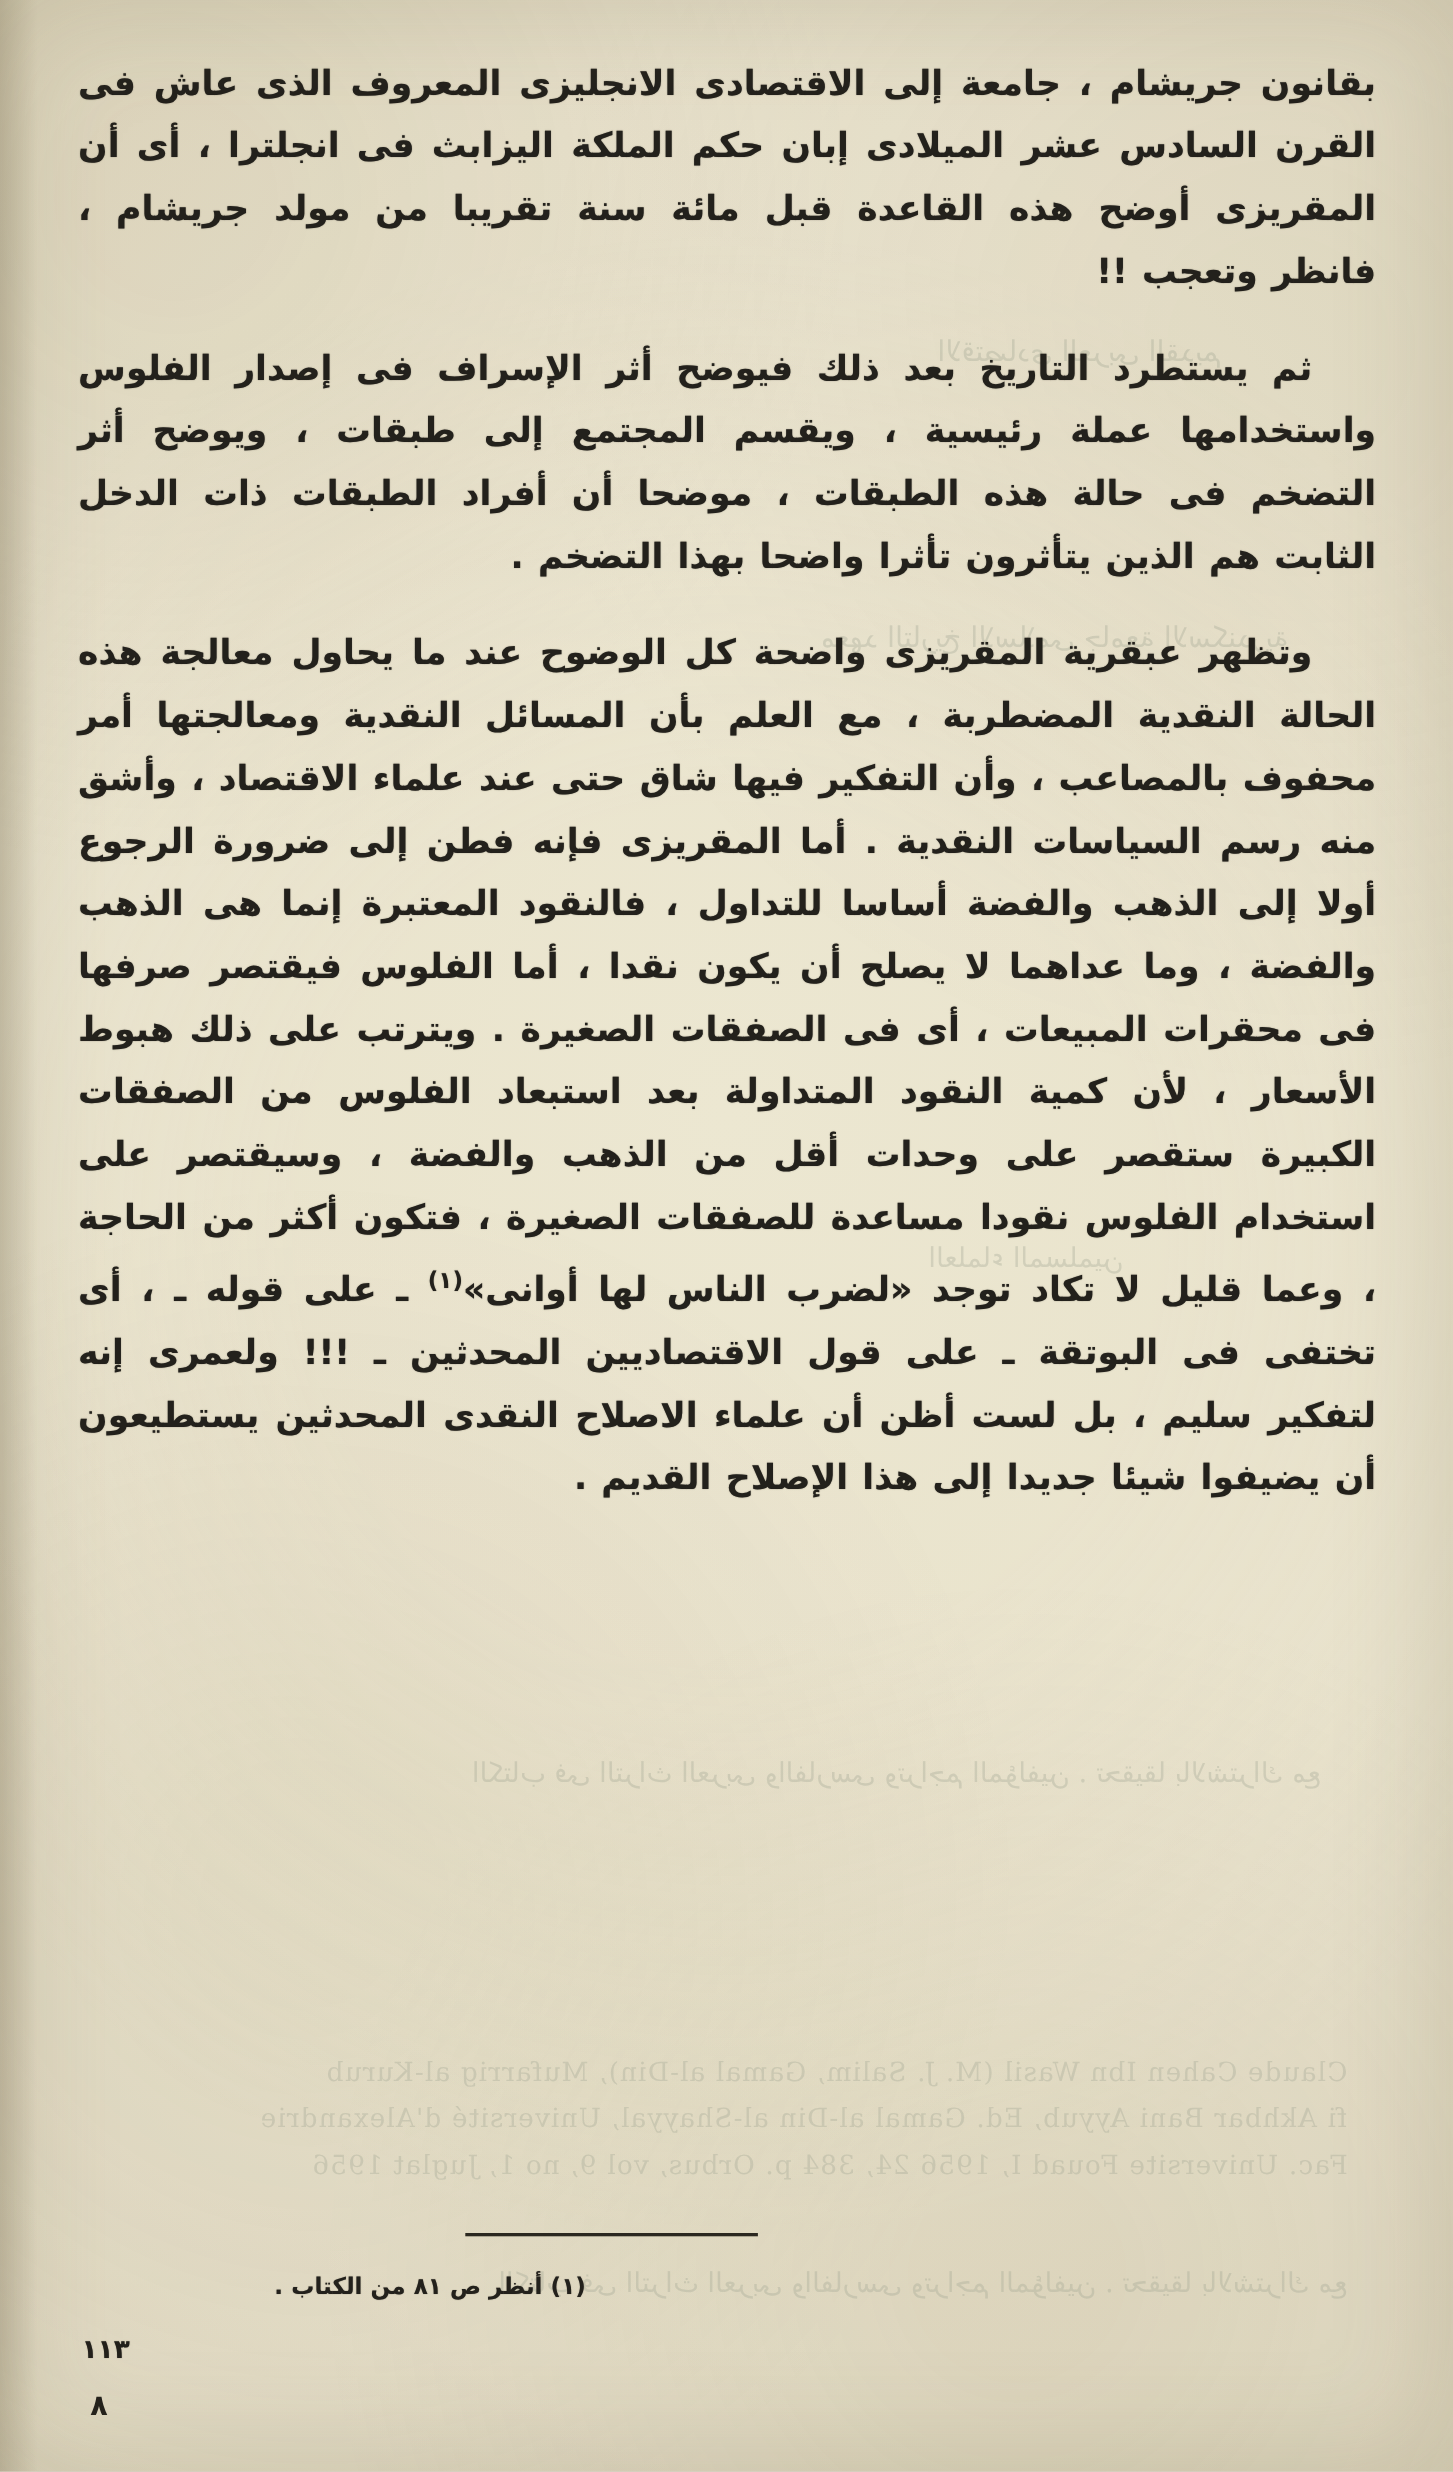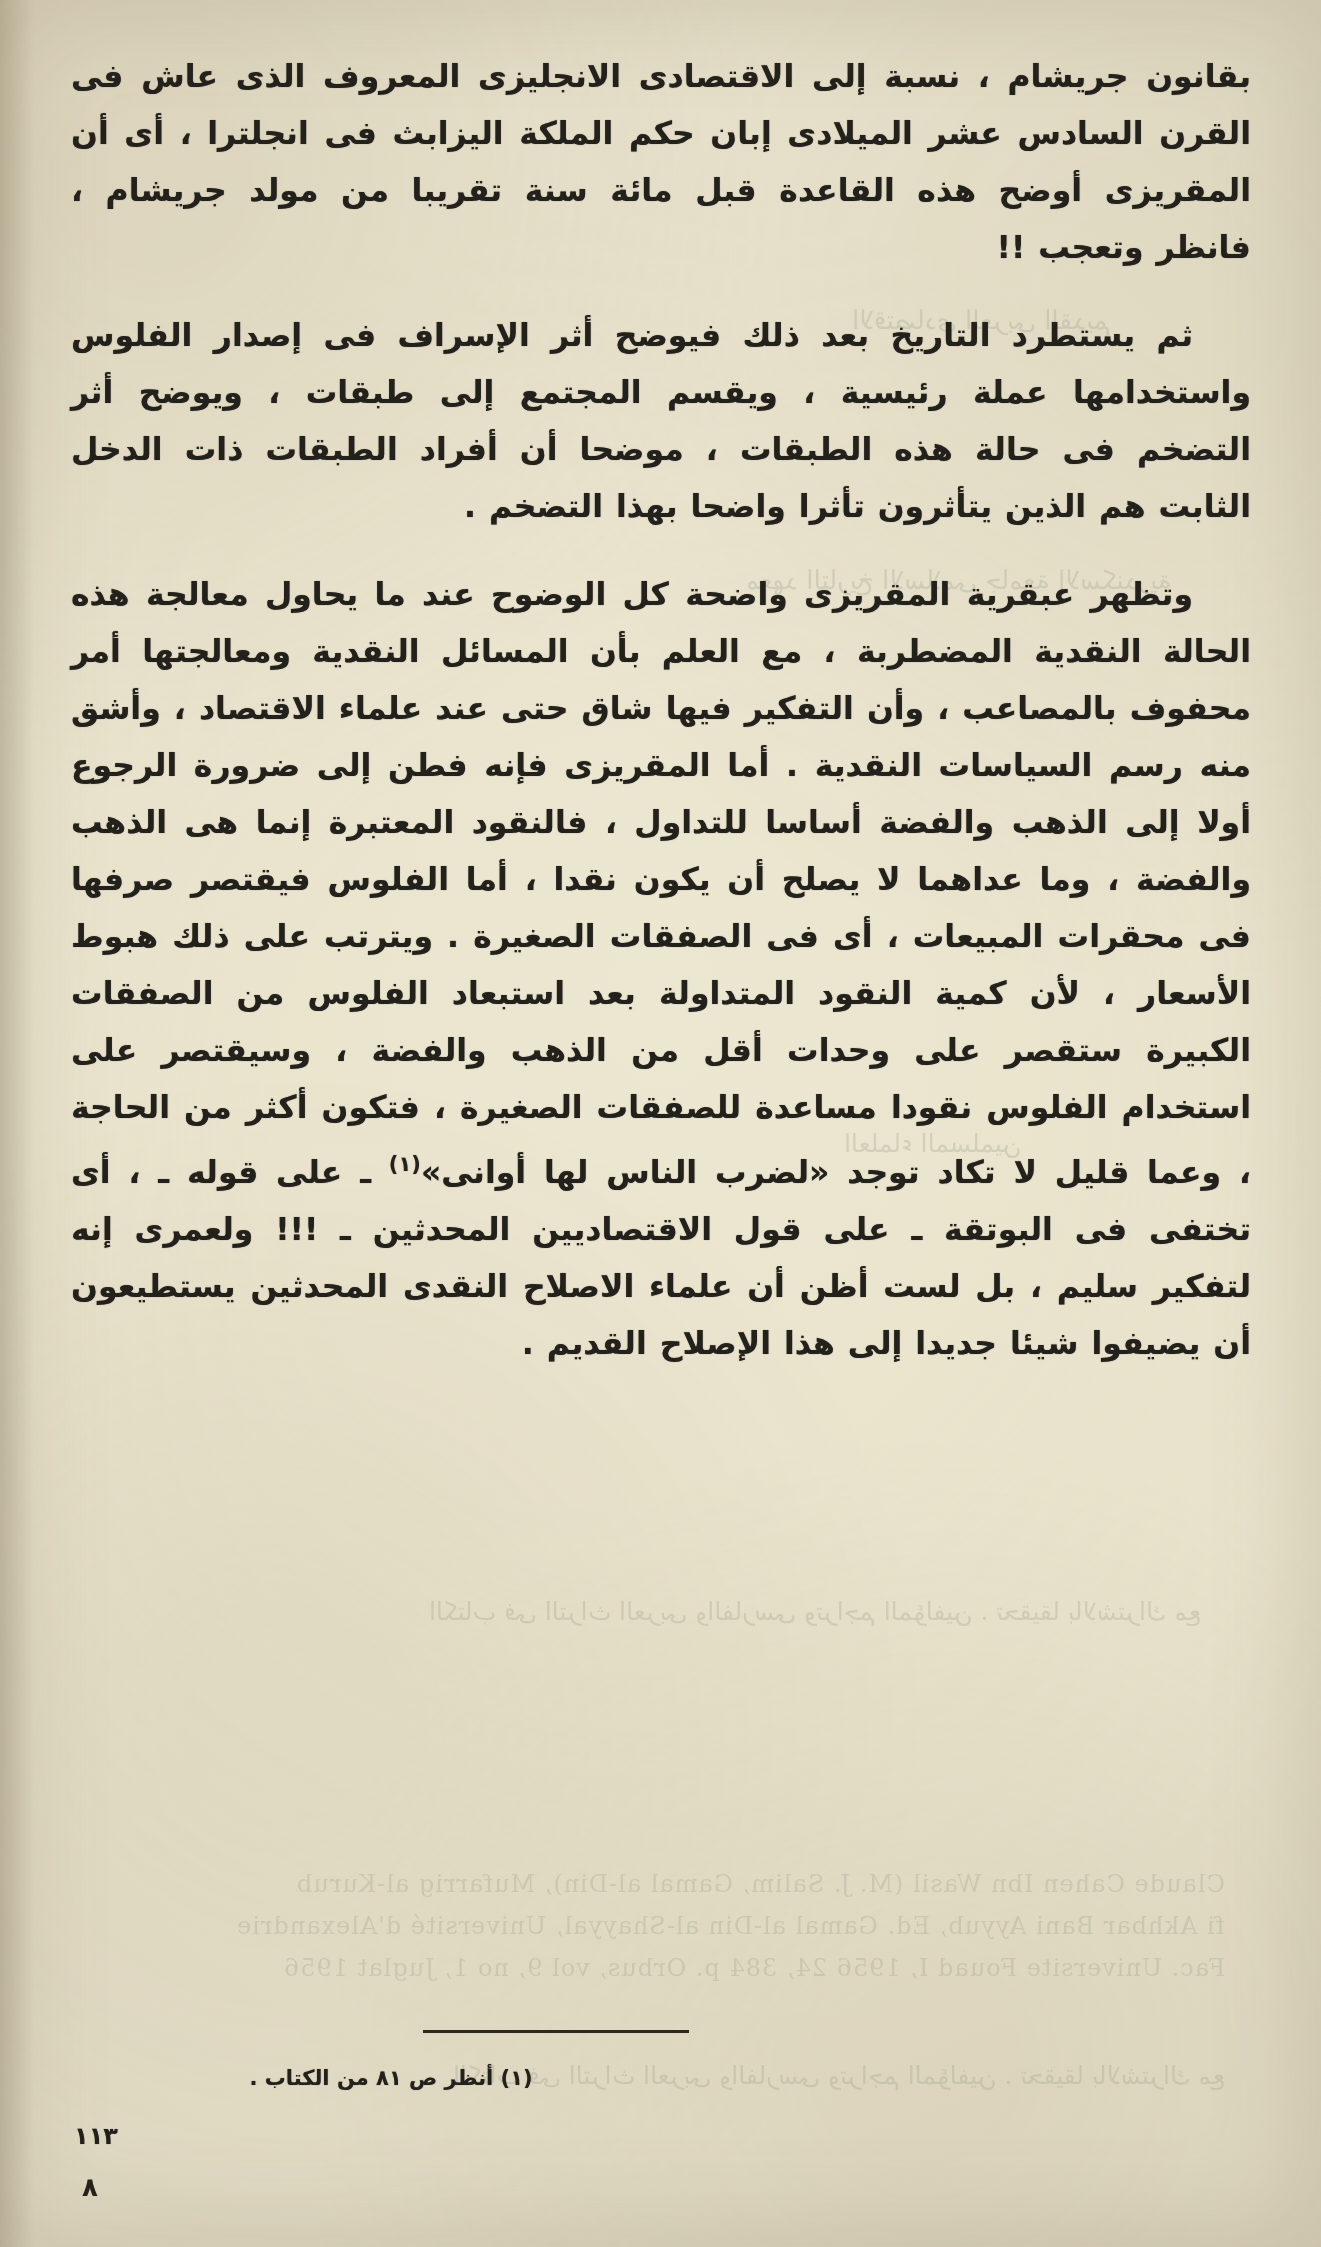--- a/index.html
+++ b/index.html
@@ -143,21 +143,21 @@
   <div class="ghost g2">معهد التاريخ الاسلامى جامعة الاسكندرية</div>
   <div class="ghost g8">العلماء المسلمين</div>
   <div class="ghost g3">الكتاب فى التراث العربى والفارسى وتراجم المؤلفين . تحقيقا بالاشتراك مع</div>
   <div class="ghost g4">Claude Cahen Ibn Wasil (M. J. Salim, Gamal al-Din), Mufarrig al-Kurub</div>
   <div class="ghost g5">fi Akhbar Bani Ayyub, Ed. Gamal al-Din al-Shayyal, Université d'Alexandrie</div>
   <div class="ghost g6">Fac. Universite Fouad I, 1956 24, 384 p. Orbus, vol 9, no 1, Juglat 1956</div>
   <div class="ghost g7">الكتاب فى التراث العربى والفارسى وتراجم المؤلفين . تحقيقا بالاشتراك مع</div>
 
   <div class="body-text">
 
-    <p class="para noindent">بقانون جريشام ، نسبة إلى الاقتصادى الانجليزى المعروف الذى عاش فى القرن السادس عشر الميلادى إبان حكم الملكة اليزابث فى انجلترا ، أى أن المقريزى أوضح هذه القاعدة قبل مائة سنة تقريبا من مولد جريشام ، فانظر وتعجب !!</p>
+    <p class="para noindent">بقانون جريشام ، جامعة إلى الاقتصادى الانجليزى المعروف الذى عاش فى القرن السادس عشر الميلادى إبان حكم الملكة اليزابث فى انجلترا ، أى أن المقريزى أوضح هذه القاعدة قبل مائة سنة تقريبا من مولد جريشام ، فانظر وتعجب !!</p>
 
     <p class="para">ثم يستطرد التاريخ بعد ذلك فيوضح أثر الإسراف فى إصدار الفلوس واستخدامها عملة رئيسية ، ويقسم المجتمع إلى طبقات ، ويوضح أثر التضخم فى حالة هذه الطبقات ، موضحا أن أفراد الطبقات ذات الدخل الثابت هم الذين يتأثرون تأثرا واضحا بهذا التضخم .</p>
 
     <p class="para"><span>وتظهر عبقرية المقريزى واضحة كل الوضوح عند ما يحاول معالجة هذه الحالة النقدية المضطربة ، مع العلم بأن المسائل النقدية ومعالجتها أمر محفوف بالمصاعب ، وأن التفكير فيها شاق حتى عند علماء الاقتصاد ، وأشق منه رسم السياسات النقدية . أما المقريزى فإنه فطن إلى ضرورة الرجوع أولا إلى الذهب والفضة أساسا للتداول ، فالنقود المعتبرة إنما هى الذهب والفضة ، وما عداهما لا يصلح أن يكون نقدا ، أما الفلوس فيقتصر صرفها فى محقرات المبيعات ، أى فى الصفقات الصغيرة . ويترتب على ذلك هبوط الأسعار ، لأن كمية النقود المتداولة بعد استبعاد الفلوس من الصفقات الكبيرة ستقصر على وحدات أقل من الذهب والفضة ، وسيقتصر على استخدام الفلوس نقودا مساعدة للصفقات الصغيرة ، فتكون أكثر من الحاجة ، وعما قليل لا تكاد توجد «لضرب الناس لها أوانى»</span><span class="fn-ref">(١)</span><span> ـ على قوله ـ ، أى تختفى فى البوتقة ـ على قول الاقتصاديين المحدثين ـ !!! ولعمرى إنه لتفكير سليم ، بل لست أظن أن علماء الاصلاح النقدى المحدثين يستطيعون أن يضيفوا شيئا جديدا إلى هذا الإصلاح القديم .</span></p>
 
 
   </div>
 
   <div class="footnote-area">
     <div class="fn-rule"></div>

